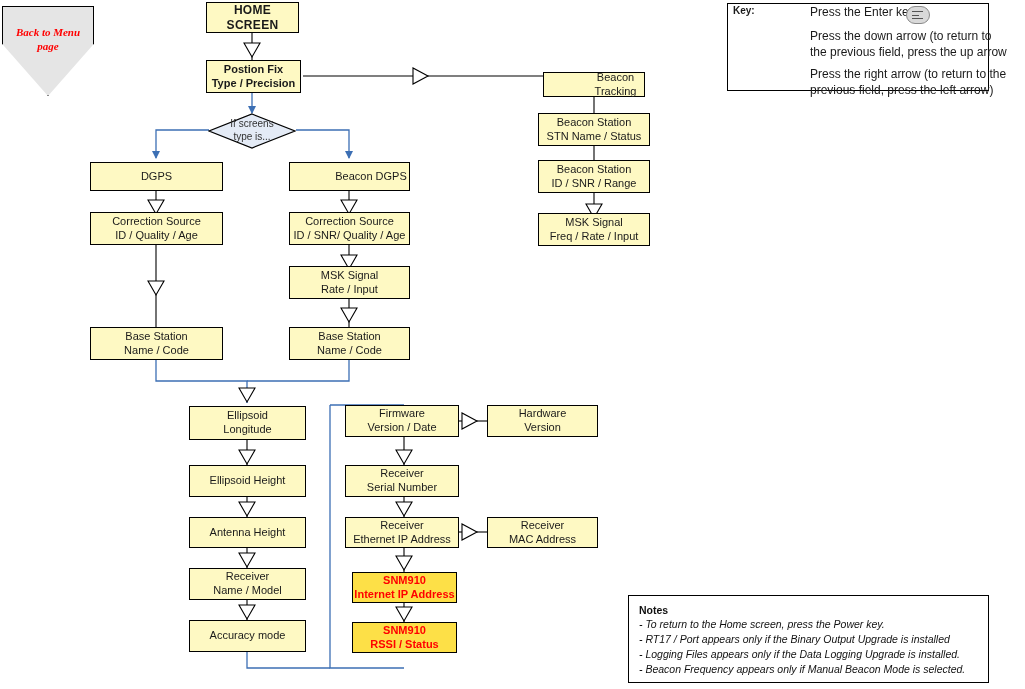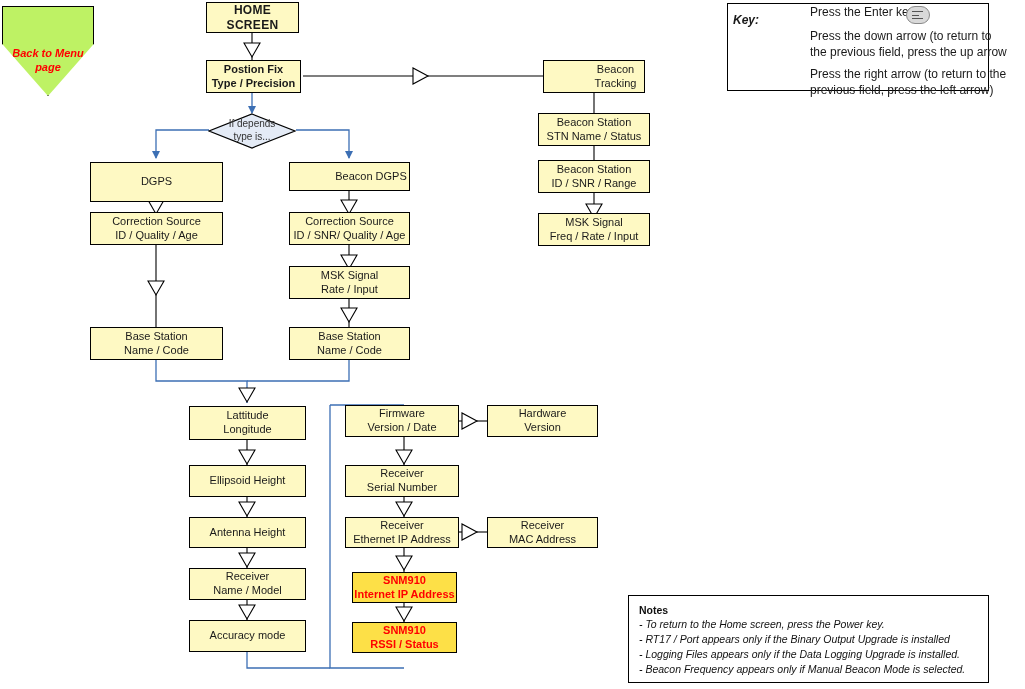--- a/index.html
+++ b/index.html
@@ -8,31 +8,31 @@
   #canvas{position:absolute;left:0;top:0;width:1025px;height:689px;}
   svg.wires{position:absolute;left:0;top:0;width:1025px;height:689px;pointer-events:none;}
 
   .node{position:absolute;box-sizing:border-box;border:1.2px solid #000;
         background:#fef9c3;display:flex;align-items:center;justify-content:center;
         text-align:center;font-size:11px;color:#1a1a1a;line-height:1.25;z-index:3;}
   .node .l2{display:block;}
   .node.bold{font-weight:bold;font-size:12px;letter-spacing:.3px;}
   .node.orange{background:#fde047;color:#FF0000;font-weight:bold;border:1.2px solid #000;align-items:center;}
 
-  .pentagon{position:absolute;box-sizing:border-box;background:#bef264;
-            border:1.2px solid #000;display:flex;align-items:center;
+  .pentagon{position:absolute;box-sizing:border-box;background:#e5e5e5;
+            border:1.2px solid #000;display:flex;align-items:flex-start;
             justify-content:center;text-align:center;z-index:3;
-            clip-path:polygon(0% 0%,100% 0%,100% 42%,50% 100%,0% 42%);}
+            clip-path:polygon(0% 0%,100% 0%,100% 42%,50% 100%,0% 42%);font-family:Liberation Serif, serif;}
   .pentagon span{display:block;color:#FF0000;font-weight:bold;font-style:italic;
                  font-size:11px;line-height:1.3;padding-top:18px;}
 
   .keybox{position:absolute;box-sizing:border-box;border:1.2px solid #000;
           background:#fff;z-index:3;}
   .keyrow{position:absolute;font-size:12px;color:#1a1a1a;line-height:1.35;}
-  .keyword{font-weight:bold;font-style:italic;font-size:12px;margin-top:8px;}
+  .keyword{font-weight:bold;font-size:10px;}
 
   .notesbox{position:absolute;box-sizing:border-box;border:1.2px solid #000;
             background:#fff;z-index:3;padding:8px 10px;}
   .notesbox .nt-title{font-size:10.5px;font-weight:bold;color:#111;margin-bottom:1px;}
   .notesbox .nt-line{font-size:10.5px;font-style:italic;color:#111;line-height:1.42;white-space:nowrap;}
 
   .enterkey{position:absolute;width:22px;height:16px;border-radius:9px;
             background:#d9d9d9;border:1.2px solid #8a8a8a;z-index:4;}
   .enterkey i{position:absolute;background:#555;display:block;}
   .enterkey i.a{left:5px;top:4px;width:11px;height:1.4px;}
@@ -153,26 +153,26 @@
       <span>Postion Fix</span>
       <span class="l2">Type / Precision</span>
     </span>
   </div>
 
   <div style="position:absolute;left:208px;top:113px;width:88px;height:36px;z-index:3;">
     <svg viewBox="0 0 88 36" width="88" height="36" xmlns="http://www.w3.org/2000/svg">
       <polygon points="44,1 87,18 44,35 1,18" fill="#e4ebf6" stroke="#000" stroke-width="1.2"></polygon>
     </svg>
     <div style="position:absolute;left:0;top:4px;width:88px;text-align:center;font-size:10px;color:#333;line-height:1.3;">
-      <span>If depends</span><br>
+      <span>If screens</span><br>
       <span>type is...</span>
     </div>
   </div>
 
-  <div class="node" style="left:90px;top:162px;width:133px;height:40px;">
+  <div class="node" style="left:90px;top:162px;width:133px;height:29px;">
     <span>DGPS</span>
   </div>
 
   <div class="node" style="left:289px;top:162px;width:121px;height:29px;padding-left:43px;">
     <span>Beacon DGPS</span>
   </div>
 
   <div class="node" style="left:90px;top:212px;width:133px;height:33px;">
     <span>
       <span>Correction Source</span>
@@ -201,21 +201,21 @@
     </span>
   </div>
 
   <div class="node" style="left:289px;top:327px;width:121px;height:33px;">
     <span>
       <span>Base Station</span>
       <span class="l2">Name / Code</span>
     </span>
   </div>
 
-  <div class="node" style="left:543px;top:60px;width:102px;height:33px;padding-left:43px;">
+  <div class="node" style="left:543px;top:72px;width:102px;height:25px;padding-left:43px;">
     <span>Beacon Tracking</span>
   </div>
 
   <div class="node" style="left:538px;top:113px;width:112px;height:33px;">
     <span>
       <span>Beacon Station</span>
       <span class="l2">STN Name / Status</span>
     </span>
   </div>
 
@@ -228,21 +228,21 @@
 
   <div class="node" style="left:538px;top:213px;width:112px;height:33px;">
     <span>
       <span>MSK Signal</span>
       <span class="l2">Freq / Rate / Input</span>
     </span>
   </div>
 
   <div class="node" style="left:189px;top:406px;width:117px;height:34px;">
     <span>
-      <span>Lattitude</span>
+      <span>Ellipsoid</span>
       <span class="l2">Longitude</span>
     </span>
   </div>
 
   <div class="node" style="left:189px;top:465px;width:117px;height:32px;">
     <span>Ellipsoid Height</span>
   </div>
 
   <div class="node" style="left:189px;top:517px;width:117px;height:31px;">
     <span>Antenna Height</span>

